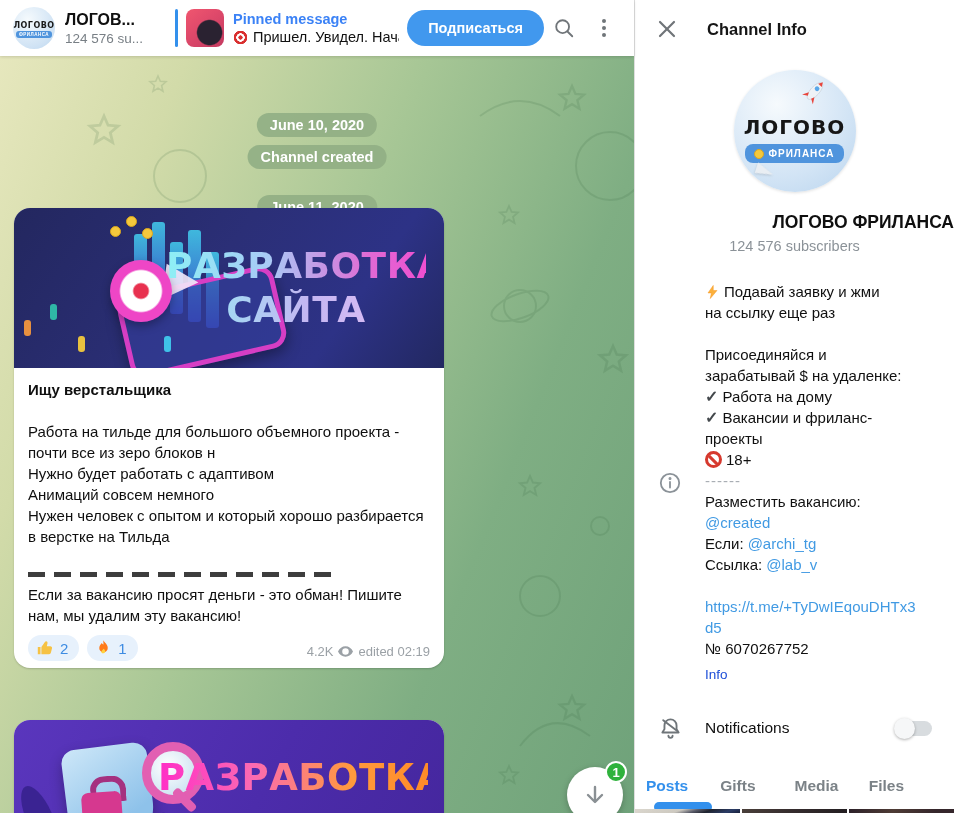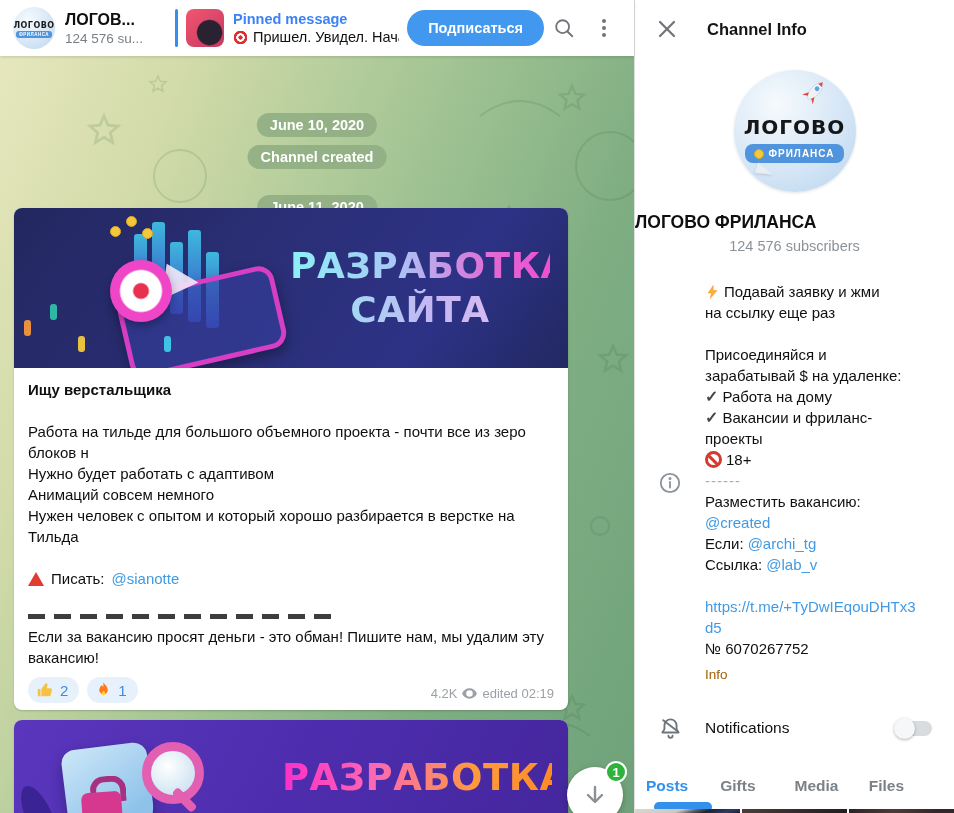--- a/index.html
+++ b/index.html
@@ -27,21 +27,21 @@
   .subscribe{flex:none;margin-left:8px;height:36px;padding:0 21px;border:none;border-radius:18px;background:#4198ee;color:#fff;font-size:14.5px;font-weight:700;font-family:inherit;cursor:pointer;}
   .icon-btn{width:40px;height:40px;display:flex;align-items:center;justify-content:center;border-radius:50%;cursor:pointer;flex:none;}
   .kebab-dots{display:flex;flex-direction:column;gap:3px;}
   .kebab-dots i{width:4px;height:4px;border-radius:50%;background:#707579;}
 
   .chat-body{position:relative;flex:1;overflow:hidden;background:linear-gradient(112deg,#e6e7bd 0%,#d2dba9 20%,#a6c695 46%,#7fae83 72%,#6fa27a 100%);}
   .doodles{position:absolute;inset:0;opacity:.14;pointer-events:none;}
 
   .date-pill{position:absolute;left:50%;transform:translateX(-50%);background:rgba(145,175,132,.92);color:#fff;font-weight:700;font-size:14.5px;padding:4px 13px;border-radius:13px;white-space:nowrap;margin-top:25px;}
 
-  .msg-card{position:absolute;left:14px;width:554px;background:#fff;border-radius:8px;box-shadow:0 1px 2px rgba(0,0,0,.18);overflow:hidden;}
+  .msg-card{position:absolute;left:14px;width:430px;background:#fff;border-radius:16px;box-shadow:0 1px 2px rgba(0,0,0,.18);overflow:hidden;}
   .card1{top:152px;}
   .card2{top:664px;height:170px;}
 
   .banner{position:relative;height:160px;overflow:hidden;cursor:pointer;}
   .banner1{background:linear-gradient(125deg,#23275f 0%,#2b2f77 45%,#2d3286 75%,#222861 100%);}
   .banner-title{position:absolute;right:18px;top:50%;transform:translateY(-50%);width:260px;text-align:center;font-family:"DejaVu Sans",sans-serif;font-weight:800;font-size:36px;line-height:1.22;letter-spacing:.5px;}
   .grad1{display:block;background:linear-gradient(90deg,#8df0f5 0%,#a9c9f6 40%,#e06ad4 78%,#ef4fd0 100%);-webkit-background-clip:text;background-clip:text;color:transparent;}
   .grad2{display:block;background:linear-gradient(90deg,#8df0f5 0%,#c4b6f2 55%,#e7c0f5 100%);-webkit-background-clip:text;background-clip:text;color:transparent;}
   
   .b1-bar{position:absolute;border-radius:3px;background:linear-gradient(#43d0f0,#3a54d6);opacity:.85;}
@@ -77,34 +77,34 @@
   
   .info-pane{width:319px;height:813px;background:#fff;border-left:1px solid #dedede;display:flex;flex-direction:column;overflow:hidden;}
   .pane-header{height:58px;display:flex;align-items:center;padding:0 22px;flex:none;}
   .pane-title{margin-left:30px;font-size:16.5px;font-weight:700;color:#151515;}
   .avatar-big{width:122px;height:122px;margin:12px auto 0;border-radius:50%;flex:none;position:relative;background:radial-gradient(circle at 35% 28%,#f6fafd,#d2e4f5 62%,#b9d4ee);display:flex;flex-direction:column;align-items:center;justify-content:center;cursor:pointer;box-shadow:0 1px 3px rgba(0,0,0,.12);}
   .av-rocket{position:absolute;top:6px;right:26px;}
   .av-l1{font-family:"DejaVu Sans",sans-serif;font-weight:800;font-size:20px;color:#161616;letter-spacing:1px;margin-top:16px;}
   .av-pill{display:flex;align-items:center;gap:4px;margin-top:5px;background:#4f94dd;color:#fff;font-size:10px;font-weight:700;letter-spacing:1px;padding:4px 9px;border-radius:8px;}
   .av-coin{width:8px;height:8px;border-radius:50%;background:#f4c83c;border:1px solid #dca71f;}
   .av-plane{position:absolute;left:22px;bottom:16px;width:0;height:0;border-top:7px solid transparent;border-bottom:4px solid transparent;border-left:18px solid #e9eef3;transform:rotate(18deg);filter:drop-shadow(0 1px 1px rgba(0,0,0,.15));}
-  .ch-name{margin-top:20px;text-align:left;font-size:17.5px;font-weight:700;color:#0f0f0f;}
+  .ch-name{margin-top:20px;text-align:right;font-size:17.5px;font-weight:700;color:#0f0f0f;}
   .ch-subs{margin-top:5px;text-align:center;font-size:14.5px;color:#8b9298;}
 
   .desc-row{display:flex;align-items:center;margin-top:27px;}
   .icon-col{width:70px;flex:none;display:flex;justify-content:center;}
   .desc-text{flex:1;padding-right:12px;font-size:15px;line-height:21px;color:#101010;}
   .dl{min-height:21px;display:flex;align-items:center;gap:4px;flex-wrap:wrap;}
   .dl.blank{min-height:21px;}
   .dash-text{color:#a9aeb4;letter-spacing:1px;}
   .chk{font-weight:700;color:#43484c;font-size:16px;}
   .no-entry{width:17px;height:17px;box-sizing:border-box;border:3px solid #d6392e;border-radius:50%;position:relative;display:inline-block;flex:none;}
   .no-entry::before{content:"";position:absolute;left:-1px;top:4.5px;width:13px;height:3px;background:#d6392e;transform:rotate(45deg);}
   .break-link{word-break:break-all;display:inline-block;max-width:212px;}
-  .info-label{color:#a16207;font-size:13.5px;margin-top:5px;}
+  .info-label{color:#1d4ed8;font-size:13.5px;margin-top:5px;}
 
   .notif-row{display:flex;align-items:center;margin-top:22px;height:42px;cursor:pointer;}
   .notif-label{font-size:15.5px;color:#101010;}
   .toggle{margin-left:auto;margin-right:22px;width:36px;height:15px;border-radius:8px;background:#d8dcdf;position:relative;cursor:pointer;}
   .toggle .knob{position:absolute;left:-2px;top:-3px;width:21px;height:21px;border-radius:50%;background:#f6f7f8;box-shadow:0 1px 3px rgba(0,0,0,.3);}
 
   .tabs{display:flex;padding:0 11px;margin-top:16px;height:42px;flex:none;position:relative;}
   .tab{flex:1;display:flex;align-items:center;justify-content:flex-start;font-size:15.5px;font-weight:600;color:#7b8287;position:relative;cursor:pointer;}
   .tab.active{color:#3390ec;font-weight:700;}
   .tab-ind{position:absolute;bottom:-5px;left:50%;transform:translateX(-50%);width:58px;height:10px;border-radius:6px;background:#3390ec;}
@@ -211,25 +211,20 @@
             <span class="grad1">РАЗРАБОТКА</span>
             <span class="grad2">САЙТА</span>
           </div>
         </div>
         <div class="msg-content">
           <p class="msg-title">Ищу верстальщика</p>
           <p class="msg-para">Работа на тильде для большого объемного проекта - почти все из зеро блоков н</p>
           <p class="msg-para">Нужно будет работать с адаптивом</p>
           <p class="msg-para">Анимаций совсем немного</p>
           <p class="msg-para">Нужен человек с опытом и который хорошо разбирается в верстке на Тильда</p>
-          <p class="contact">
-            <span class="tri-icon"></span>
-            <span>Писать:</span>
-            <a>@sianotte</a>
-          </p>
           <div class="dash-divider"></div>
           <p class="msg-para">Если за вакансию просят деньги - это обман! Пишите нам, мы удалим эту вакансию!</p>
           <div class="footer-row">
             <div class="reaction">
               <svg width="18" height="18" viewBox="0 0 20 20">
                 <path fill="#f6c244" d="M2 9 h3 v8 H2 z M6 17 h8.5 c1 0 1.8-.7 2-1.6 l1.3-5 c.3-1.2-.6-2.4-1.9-2.4 H12 l.8-3.4 c.2-1-.5-2-1.5-2 c-.6 0-1.1.3-1.4.8 L6 9 Z"></path>
               </svg>
               <span>2</span>
             </div>
             <div class="reaction">

